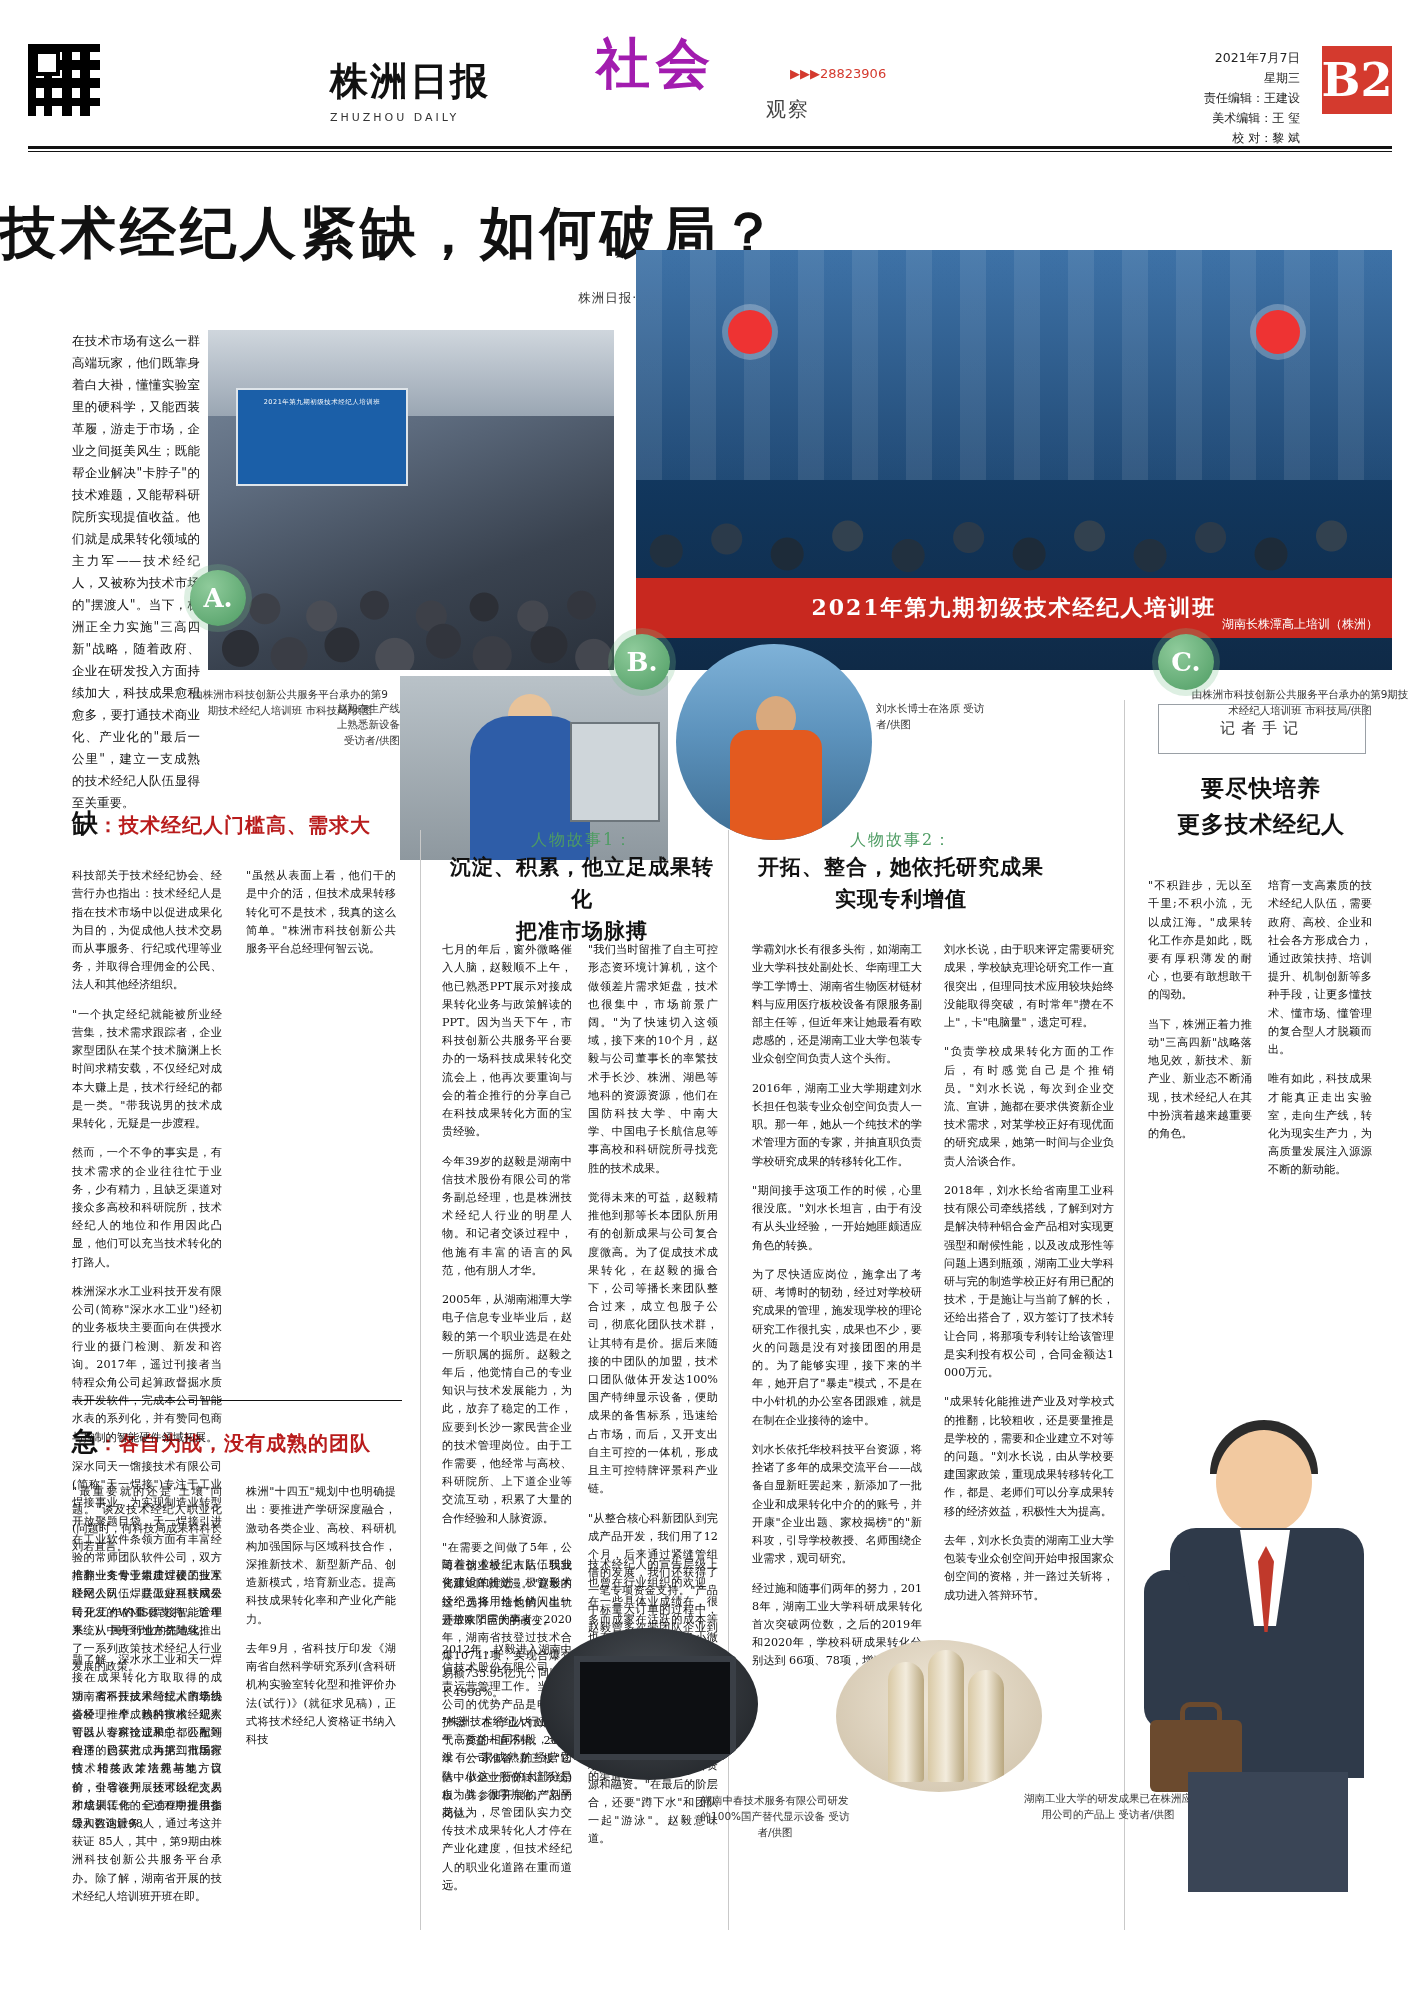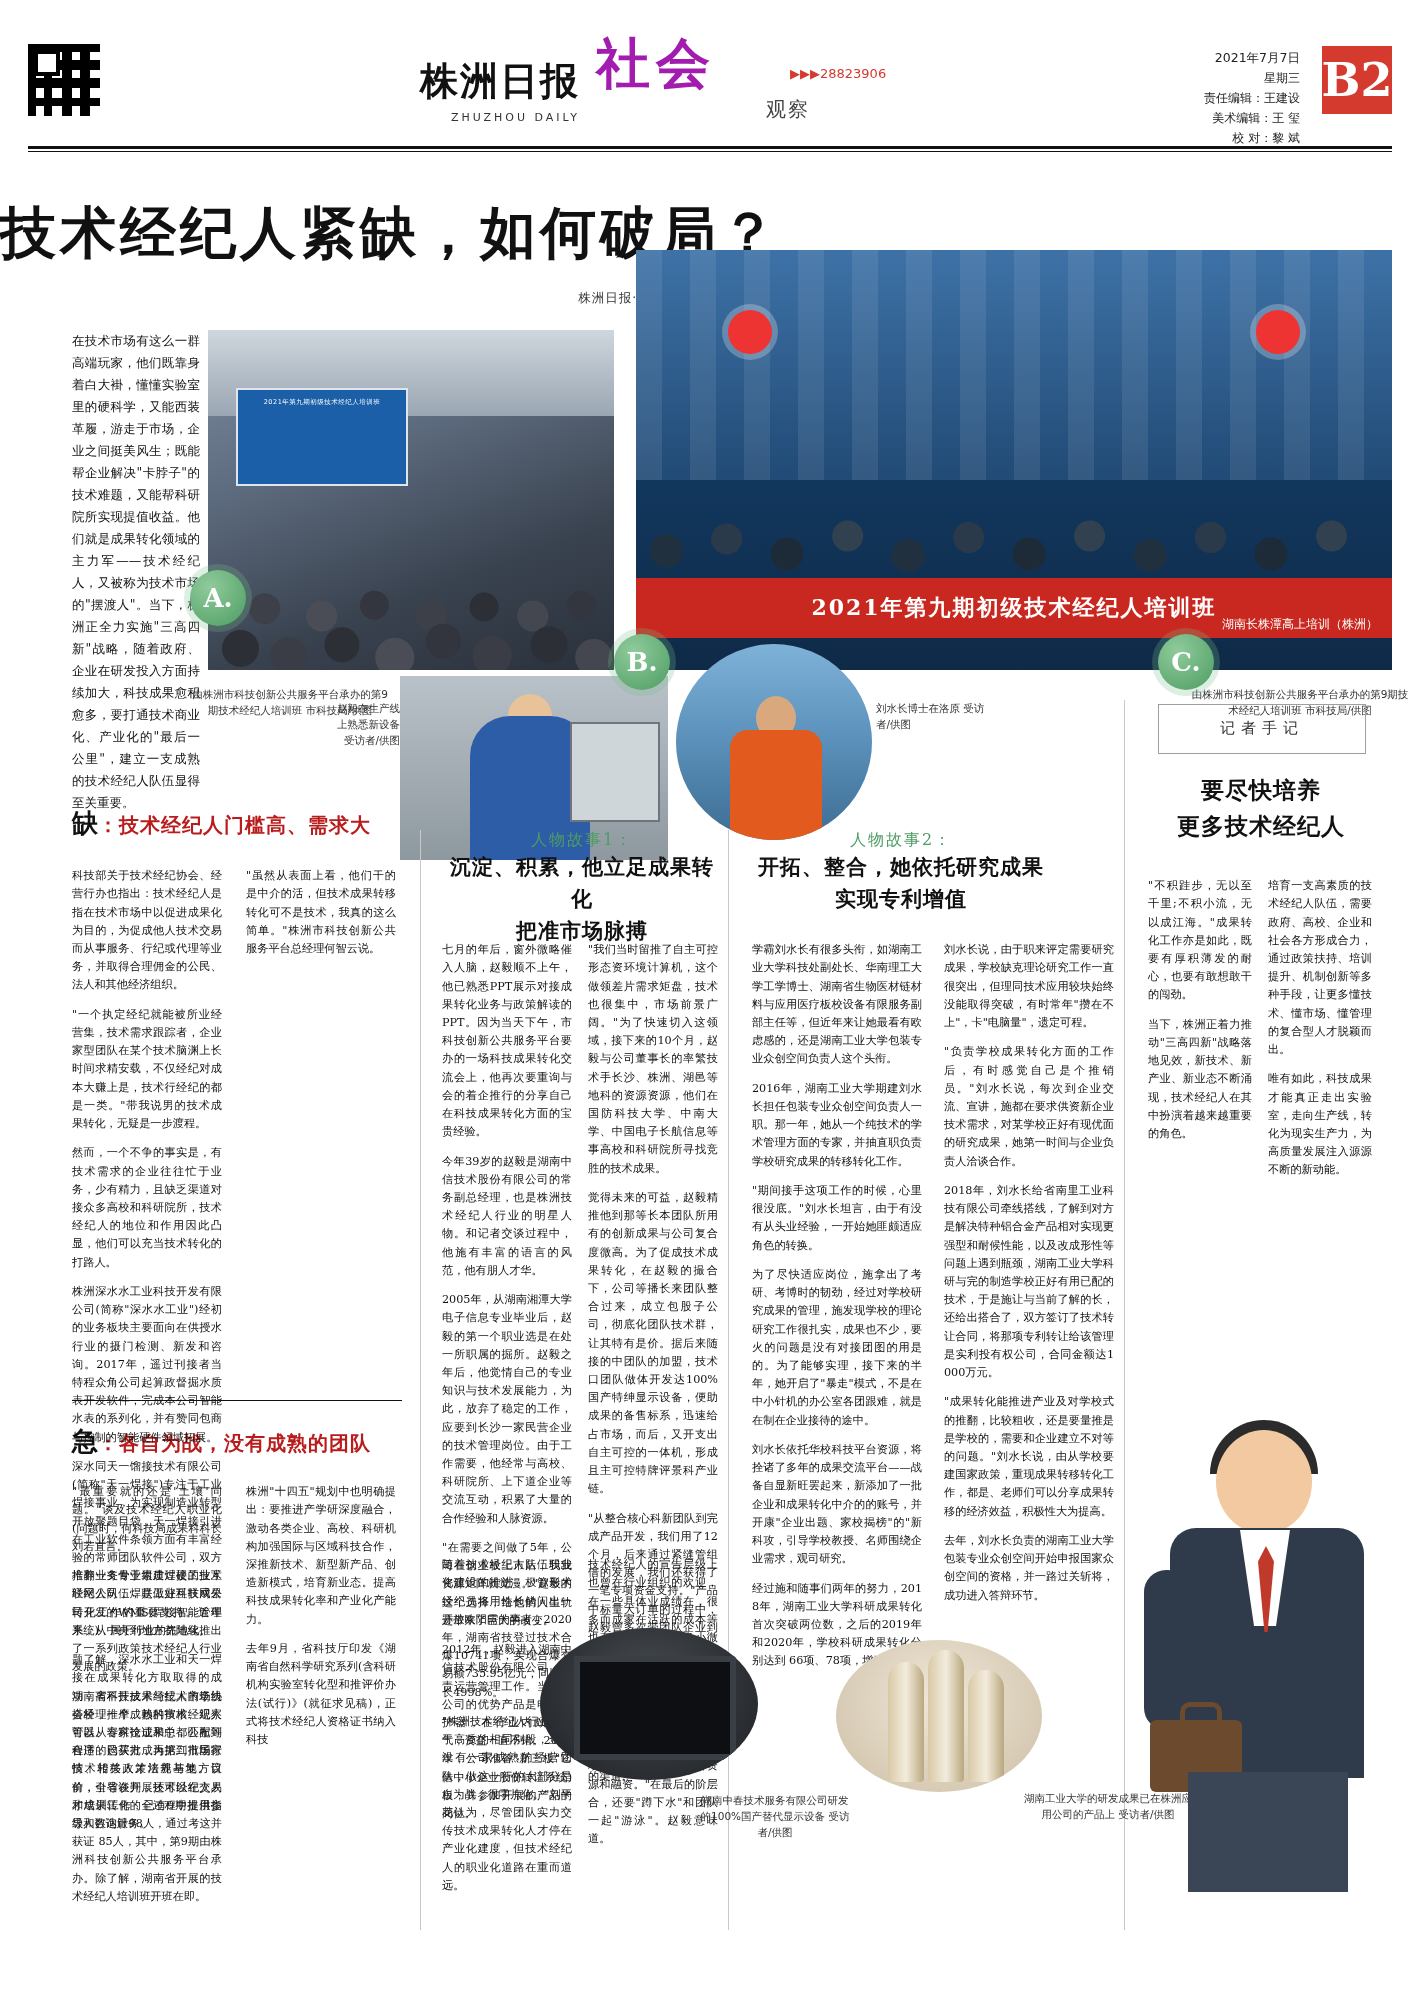--- a/index.html
+++ b/index.html
@@ -16,21 +16,21 @@
   
   .masthead{position:absolute;left:0;top:0;width:1420px;height:160px;}
   .qr{position:absolute;left:28px;top:44px;width:72px;height:72px;
       background:
         linear-gradient(90deg,#000 0 8px,transparent 8px 16px,#000 16px 24px,transparent 24px 34px,#000 34px 44px,transparent 44px 52px,#000 52px 62px,transparent 62px 72px),
         linear-gradient(#000 0 8px,transparent 8px 16px,#000 16px 26px,transparent 26px 34px,#000 34px 44px,transparent 44px 54px,#000 54px 62px,transparent 62px 72px);
       background-blend-mode:multiply;
       filter:contrast(1.4);
       }
   .qr::after{content:"";position:absolute;left:6px;top:6px;width:18px;height:18px;border:4px solid #000;background:#fff;}
-  .paper-name{position:absolute;left:330px;top:56px;width:250px;text-align:right;}
+  .paper-name{position:absolute;left:330px;top:56px;width:250px;text-align:left;}
   .paper-name .cn{font-family:"DejaVu Serif","Liberation Serif",serif;font-size:38px;font-weight:bold;letter-spacing:2px;color:#111;}
   .paper-name .en{font-size:11px;letter-spacing:3px;color:#333;margin-top:4px;}
   .section-title{position:absolute;left:596px;top:36px;}
   .section-title .big{font-family:"DejaVu Serif","Liberation Serif",serif;font-size:54px;font-weight:bold;color:#a21caf;letter-spacing:6px;line-height:1;}
   .section-sub{position:absolute;left:766px;top:96px;font-size:20px;color:#444;letter-spacing:2px;}
   .section-arrow{position:absolute;left:790px;top:66px;font-size:13px;color:#d43a2e;letter-spacing:0px;}
   .masthead-right{position:absolute;right:120px;top:48px;text-align:right;font-size:12px;line-height:20px;color:#222;}
   .masthead-right .date{font-size:12.5px;}
   .pagebadge{position:absolute;right:28px;top:46px;width:70px;height:68px;background:#d43a2e;color:#fff;
     font-family:"DejaVu Serif","Liberation Serif",serif;font-size:46px;font-weight:bold;display:flex;align-items:center;justify-content:center;}
@@ -137,21 +137,21 @@
   .sec-h .key{font-size:26px;color:#111;}
   .sec-h .rest{font-size:20px;color:#b91c1c;letter-spacing:1px;}
   .sub-h{position:absolute;text-align:center;font-family:"DejaVu Serif","Liberation Serif",serif;}
   .sub-h .lab{font-size:16px;color:#4e9c63;letter-spacing:2px;}
   .sub-h .tt{font-size:21px;font-weight:bold;color:#111;line-height:32px;letter-spacing:1px;}
 
   .notebox{position:absolute;left:1158px;top:704px;width:206px;height:48px;border:1px solid #9aa0a6;}
   .notebox span{display:block;text-align:center;line-height:46px;font-size:15px;letter-spacing:6px;color:#333;
     font-family:"DejaVu Serif","Liberation Serif",serif;}
   .note-h{position:absolute;left:1150px;top:772px;width:222px;text-align:center;
-    font-family:Liberation Sans, sans-serif;font-size:23px;font-weight:bold;line-height:36px;letter-spacing:1px;}
+    font-family:Liberation Mono, monospace;font-size:23px;font-weight:bold;line-height:36px;letter-spacing:1px;}
 
   
   .photoE{left:540px;top:1628px;width:218px;height:152px;border-radius:50%/50%;
     background:radial-gradient(ellipse at 50% 40%,#4a4f55,#1b1e22);}
   .photoE .scr{position:absolute;left:34px;top:28px;width:150px;height:92px;background:#0d0f12;border:6px solid #3a3f46;}
   .capE{left:700px;top:1792px;width:150px;text-align:center;}
 
   .photoF{left:836px;top:1640px;width:206px;height:152px;border-radius:50%/50%;
     background:radial-gradient(ellipse at 50% 40%,#efe7d8,#cdbfa6);}
   .photoF .b1,.photoF .b2,.photoF .b3{position:absolute;bottom:10px;width:36px;border-radius:18px 18px 4px 4px;

